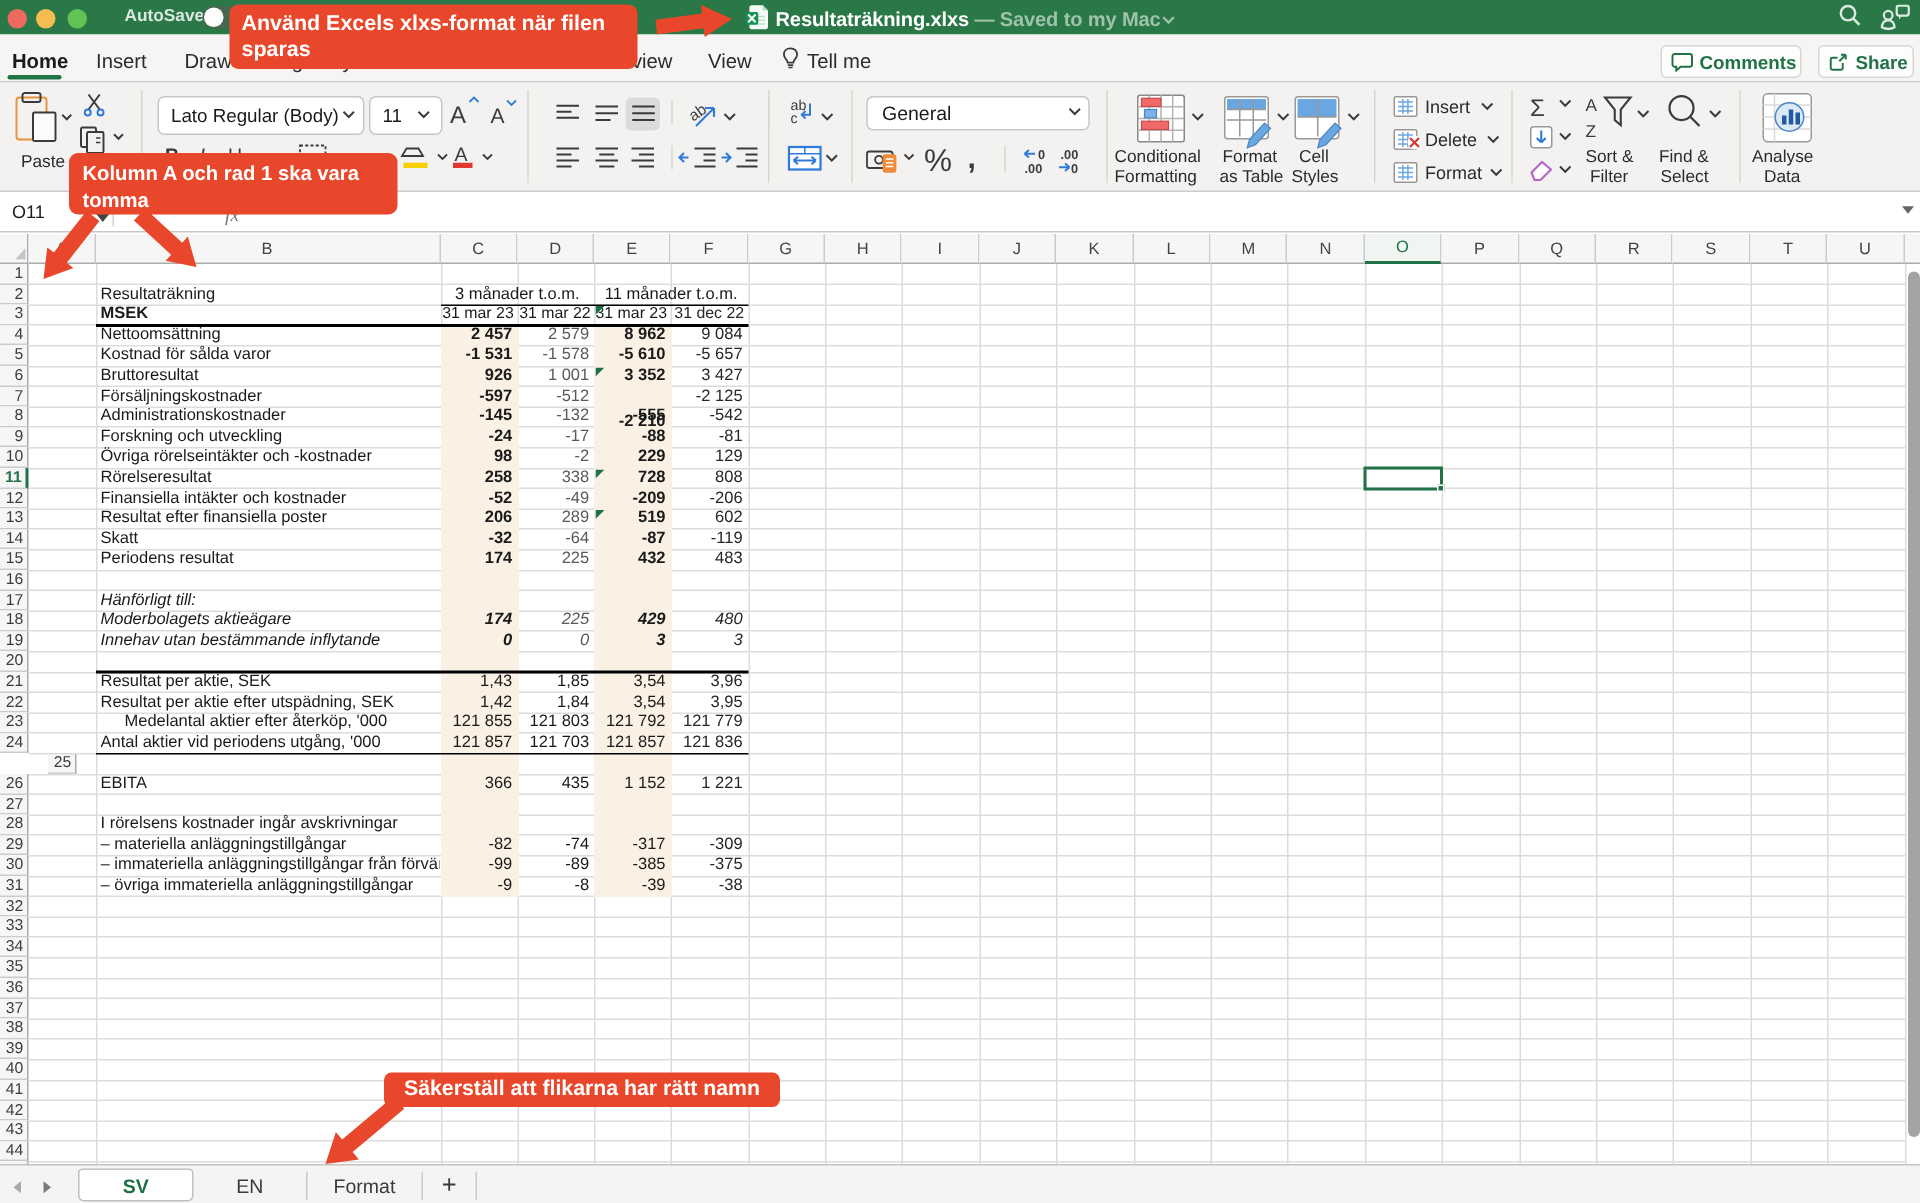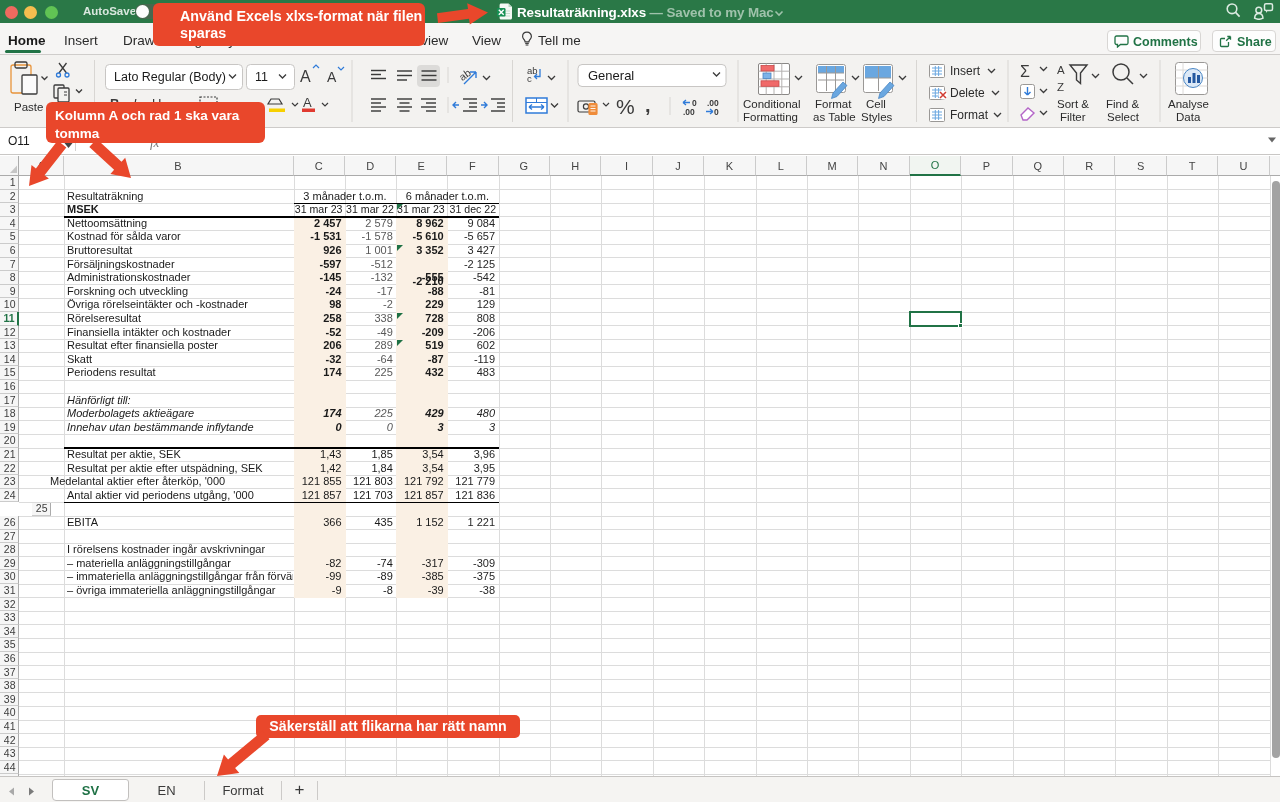--- a/index.html
+++ b/index.html
@@ -415,21 +415,21 @@
 <div class="abs" style="left:1218.2px;top:20px;width:0.8px;height:600px;background:#dcdcdc;"></div>
 <div class="abs" style="left:1269.6px;top:20px;width:0.8px;height:600px;background:#dcdcdc;"></div>
 <div class="abs" style="left:293.5px;top:60.8px;width:52.3px;height:380.8px;background:#faf0e4;"></div>
 <div class="abs" style="left:396.3px;top:60.8px;width:51.7px;height:380.8px;background:#faf0e4;"></div>
 <div class="abs" style="left:293.5px;top:46.5px;width:205.1px;height:1.4px;background:#000;"></div>
 <div class="abs" style="left:63.5px;top:59.9px;width:435.1px;height:1.8px;background:#000;"></div>
 <div class="abs" style="left:63.5px;top:291.1px;width:435.1px;height:1.8px;background:#000;"></div>
 <div class="abs" style="left:63.5px;top:345.5px;width:435.1px;height:1.8px;background:#000;"></div>
 <div class="cell" style="left:67.0px;top:33.6px;width:226.0px;overflow:hidden;">Resultaträkning</div>
 <div class="cell" style="left:293.5px;top:33.6px;width:102.8px;text-align:center;">3 månader t.o.m.</div>
-<div class="cell" style="left:396.3px;top:33.6px;width:102.3px;text-align:center;">6 månader t.o.m.</div>
+<div class="cell" style="left:396.3px;top:33.6px;width:102.3px;text-align:center;">11 månader t.o.m.</div>
 <div class="cell" style="left:67.0px;top:47.2px;width:226.0px;overflow:hidden;font-weight:bold;">MSEK</div>
 <div class="cell num" style="left:293.5px;top:47.2px;width:49.0px;font-size:10.6px;">31 mar 23</div>
 <div class="cell num" style="left:345.0px;top:47.2px;width:48.8px;color:#1a1a1a;font-size:10.6px;">31 mar 22</div>
 <div class="cell num" style="left:396.3px;top:47.2px;width:48.4px;font-size:10.6px;">31 mar 23</div>
 <div class="cell num" style="left:447.2px;top:47.2px;width:48.9px;color:#262626;font-size:10.6px;">31 dec 22</div>
 <div class="cell" style="left:67.0px;top:60.8px;width:226.0px;overflow:hidden;">Nettoomsättning</div>
 <div class="cell num" style="left:293.5px;top:60.8px;width:48.0px;font-weight:bold;">2 457</div>
 <div class="cell num" style="left:345.0px;top:60.8px;width:47.8px;color:#595959;">2 579</div>
 <div class="cell num" style="left:396.3px;top:60.8px;width:47.4px;font-weight:bold;">8 962</div>
 <div class="cell num" style="left:447.2px;top:60.8px;width:47.9px;color:#262626;">9 084</div>
@@ -502,21 +502,21 @@
 <div class="cell" style="left:67.0px;top:292.0px;width:226.0px;overflow:hidden;">Resultat per aktie, SEK</div>
 <div class="cell num" style="left:293.5px;top:292.0px;width:48.0px;">1,43</div>
 <div class="cell num" style="left:345.0px;top:292.0px;width:47.8px;color:#1a1a1a;">1,85</div>
 <div class="cell num" style="left:396.3px;top:292.0px;width:47.4px;">3,54</div>
 <div class="cell num" style="left:447.2px;top:292.0px;width:47.9px;color:#262626;">3,96</div>
 <div class="cell" style="left:67.0px;top:305.6px;width:226.0px;overflow:hidden;">Resultat per aktie efter utspädning, SEK</div>
 <div class="cell num" style="left:293.5px;top:305.6px;width:48.0px;">1,42</div>
 <div class="cell num" style="left:345.0px;top:305.6px;width:47.8px;color:#1a1a1a;">1,84</div>
 <div class="cell num" style="left:396.3px;top:305.6px;width:47.4px;">3,54</div>
 <div class="cell num" style="left:447.2px;top:305.6px;width:47.9px;color:#262626;">3,95</div>
-<div class="cell" style="left:50px;top:319.2px;width:231px;overflow:hidden;">Medelantal aktier efter återköp, '000</div>
+<div class="cell" style="left:83px;top:319.2px;width:231px;overflow:hidden;">Medelantal aktier efter återköp, '000</div>
 <div class="cell num" style="left:293.5px;top:319.2px;width:48.0px;">121 855</div>
 <div class="cell num" style="left:345.0px;top:319.2px;width:47.8px;color:#1a1a1a;">121 803</div>
 <div class="cell num" style="left:396.3px;top:319.2px;width:47.4px;">121 792</div>
 <div class="cell num" style="left:447.2px;top:319.2px;width:47.9px;color:#262626;">121 779</div>
 <div class="cell" style="left:67.0px;top:332.8px;width:226.0px;overflow:hidden;">Antal aktier vid periodens utgång, '000</div>
 <div class="cell num" style="left:293.5px;top:332.8px;width:48.0px;">121 857</div>
 <div class="cell num" style="left:345.0px;top:332.8px;width:47.8px;color:#1a1a1a;">121 703</div>
 <div class="cell num" style="left:396.3px;top:332.8px;width:47.4px;">121 857</div>
 <div class="cell num" style="left:447.2px;top:332.8px;width:47.9px;color:#262626;">121 836</div>
 <div class="cell" style="left:67.0px;top:360.0px;width:226.0px;overflow:hidden;">EBITA</div>
@@ -561,21 +561,21 @@
       <path d="M7 0.5 L2 4.5 L7 8.5 Z" fill="#a9a9a9"></path>
     </svg>
 <svg class="abs" style="left:27px;top:10px;" width="9" height="9" viewBox="0 0 9 9">
       <path d="M2 0.5 L7 4.5 L2 8.5 Z" fill="#7a7a7a"></path>
     </svg>
 <div class="abs" style="left:52px;top:2px;width:77px;height:22px;background:#fff;border:1px solid #c2c0be;border-radius:3px 3px 4px 4px;text-align:center;line-height:21px;font-size:13px;font-weight:bold;color:#1e7145;">SV</div>
 <div class="abs" style="left:129px;top:4px;width:76px;height:19px;border-right:1px solid #cccac8;text-align:center;line-height:19px;font-size:13px;color:#3a3a3a;">EN</div>
 <div class="abs" style="left:205px;top:4px;width:77px;height:19px;border-right:1px solid #cccac8;text-align:center;line-height:19px;font-size:13px;color:#3a3a3a;">Format</div>
 <div class="abs" style="left:282px;top:4px;width:36px;height:19px;border-right:1px solid #cccac8;text-align:center;line-height:18px;font-size:17px;color:#3a3a3a;">+</div>
 </div>
-<div class="callout" style="left:153px;top:2.5px;width:272px;height:43px;padding:5px 0 0 27px;font-size:14.3px;line-height:17px;">Använd Excels xlxs-format när filen<br>sparas</div>
+<div class="callout" style="left:153px;top:2.5px;width:272px;height:43px;padding:5px 0 0 8px;font-size:14.3px;line-height:17px;">Använd Excels xlxs-format när filen<br>sparas</div>
 <svg class="abs" style="left:430px;top:0px;" width="62" height="28" viewBox="0 0 62 28">
     <path d="M7 13.2 L38 9.0 L37.2 3.2 L58 12.6 L39.8 24.6 L39 18.8 L8 23 Z" fill="#e9472b"></path>
   </svg>
 <div class="callout" style="left:46px;top:102px;width:219px;height:40.5px;padding:5px 0 0 9px;font-size:13.5px;line-height:17.5px;">Kolumn A och rad 1 ska vara<br>tomma</div>
 <svg class="abs" style="left:20px;top:135px;" width="120" height="55" viewBox="0 0 120 55">
 <path d="M37.7 5.6 L46.3 12.4 L24.5 40.2 L28.9 43.6 L9 51 L11.5 30.0 L15.9 33.4 Z" fill="#e9472b"></path>
 <path d="M76.7 4.0 L69.3 12.0 L94.1 34.8 L90.4 38.9 L111 43 L105.2 22.7 L101.5 26.8 Z" fill="#e9472b"></path>
 </svg>
 <div class="callout" style="left:256px;top:714.5px;width:264px;height:23.5px;border-radius:5px;text-align:center;line-height:23px;font-size:14.2px;">Säkerställ att flikarna har rätt namn</div>
 <svg class="abs" style="left:210px;top:725px;" width="70" height="55" viewBox="0 0 70 55">

